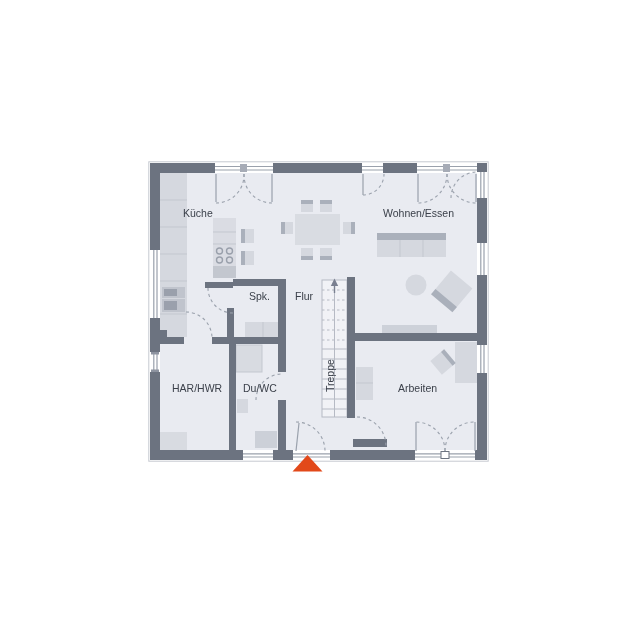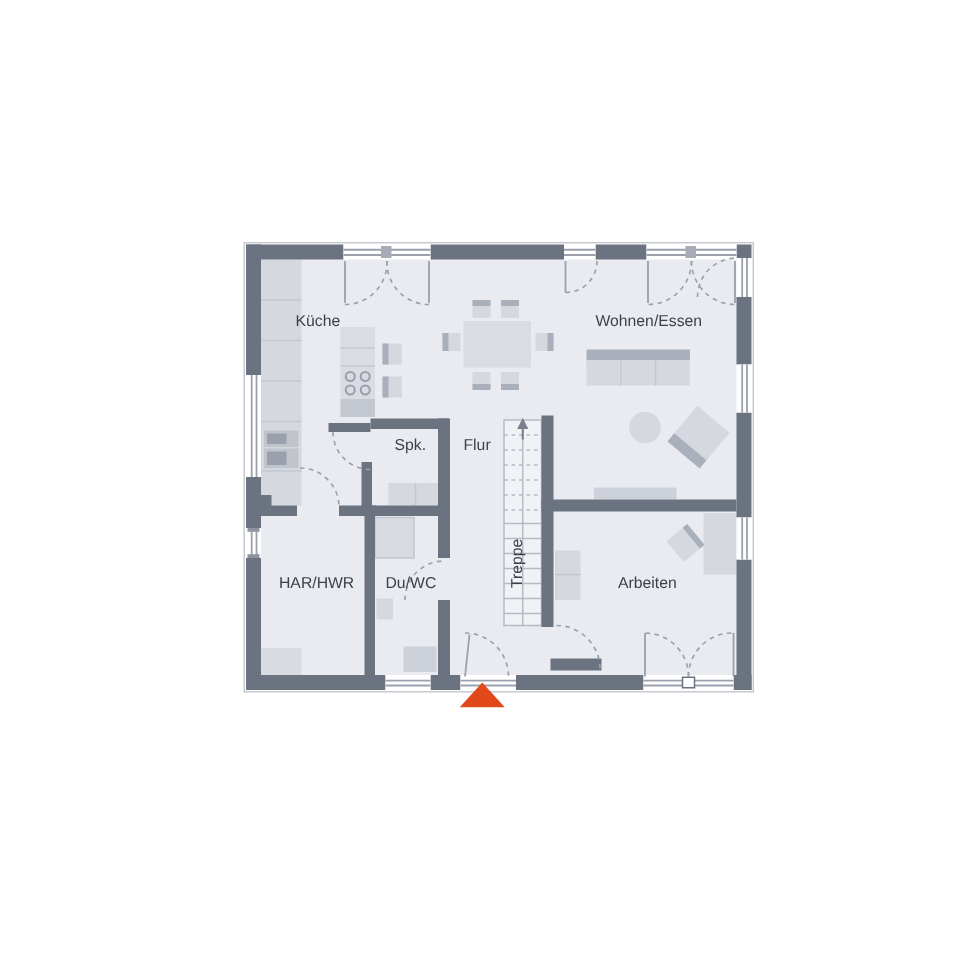--- a/index.html
+++ b/index.html
@@ -1,17 +1,17 @@
 <!DOCTYPE html>
 <html><head>
 <meta charset="utf-8">
 <style>
   html,body{margin:0;padding:0;background:#ffffff;}
   .canvas{position:relative;width:576px;height:636px;background:#ffffff;overflow:hidden;
-          font-family:"Liberation Sans", sans-serif;margin-left:14px;}
+          font-family:"Liberation Sans", sans-serif;}
   svg{display:block;}
   .room-label{font-family:"Liberation Sans", sans-serif;font-size:10.5px;fill:#3b404a;}
   .wall{fill:#6c7380;}
   .opening{fill:#ffffff;}
   .glaze{stroke:#9aa1ac;stroke-width:1.2;fill:none;}
   .arc{stroke:#9aa1ac;stroke-width:1.1;fill:none;stroke-dasharray:3 3;}
   .leaf{stroke:#9aa1ac;stroke-width:1.2;fill:none;}
   .furn{fill:#d5d8df;}
   .furndark{fill:#aab0bb;}
   .fline{stroke:#c3c7cf;stroke-width:1;fill:none;}

